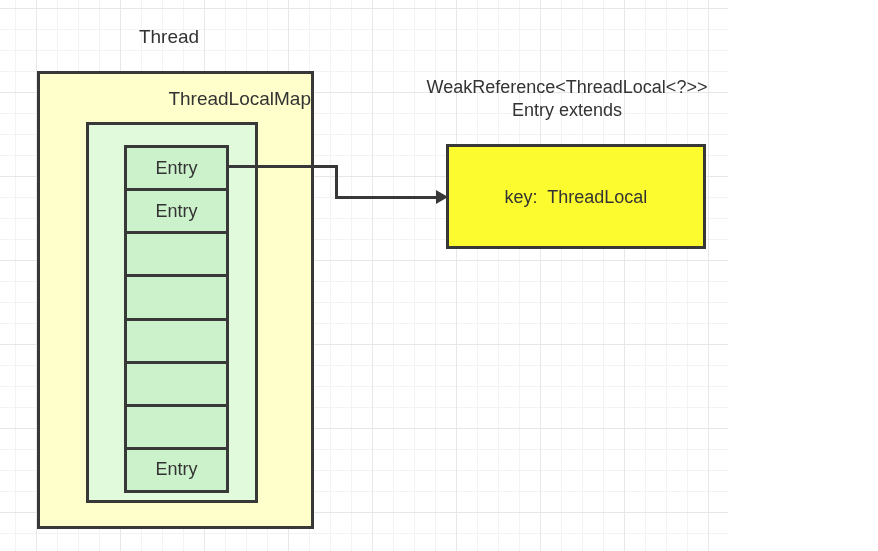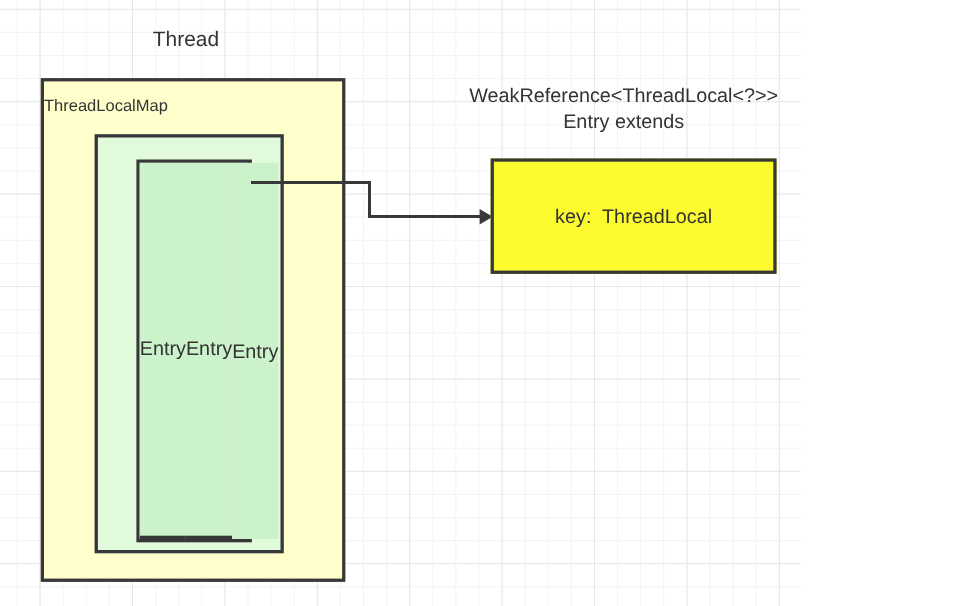--- a/index.html
+++ b/index.html
@@ -41,35 +41,35 @@
     font-size: 19px;
   }
 
   .thread-box {
     left: 37px; top: 71px; width: 277px; height: 458px;
     background: var(--thread-box-fill);
     border: 3px solid var(--stroke);
   }
   .thread-box-title {
     left: 40px; top: 88px; width: 271px;
-    text-align: left;
-    font-size: 15px;
+    text-align: right;
+    font-size: 19px;
   }
 
   .map-box {
     left: 86px; top: 122px; width: 172px; height: 381px;
     background: var(--map-box-fill);
     border: 3px solid var(--stroke);
   }
 
   .slot-column {
     left: 124px; top: 145px; width: 105px; height: 348px;
     border: 3px solid var(--stroke);
     display: flex;
-    flex-direction: row;
+    flex-direction: column;
   }
   .slot-cell {
     flex: 1;
     background: var(--entry-cell-fill);
     border-bottom: 3px solid var(--stroke);
     display: flex;
     align-items: center;
     justify-content: center;
   }
   .slot-cell:last-child { border-bottom: none; }

